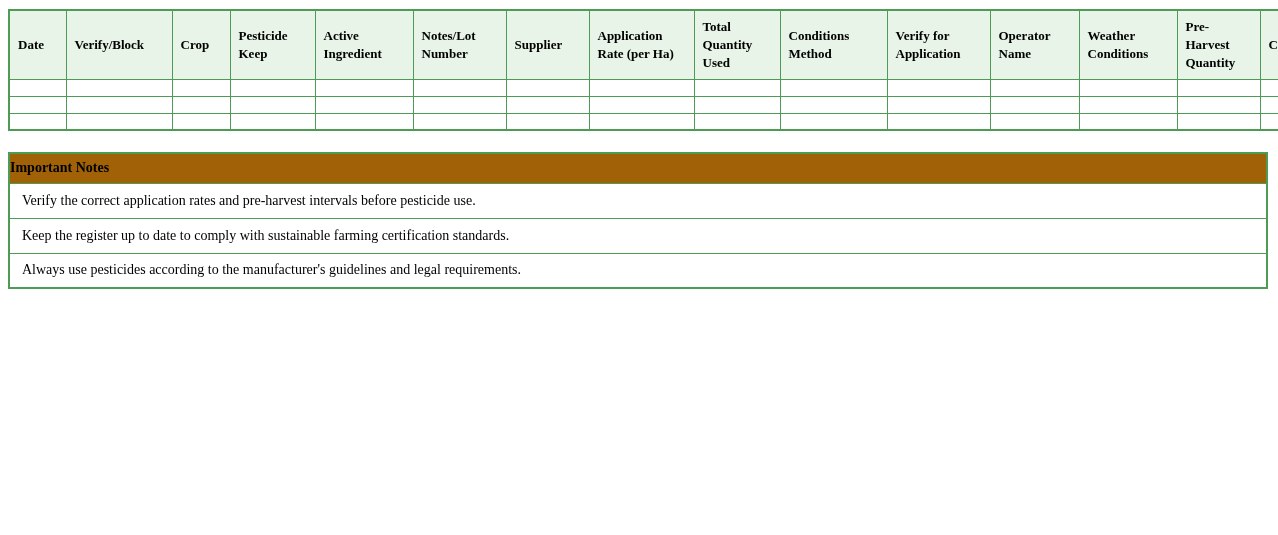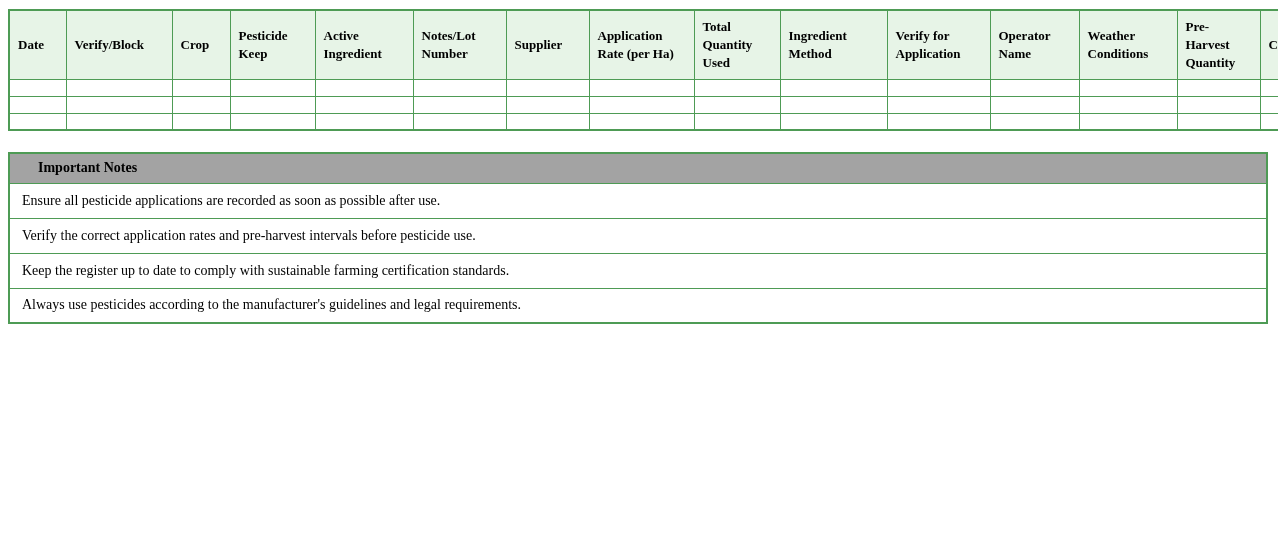--- a/index.html
+++ b/index.html
@@ -66,24 +66,24 @@
     border: 2px solid #4e9b55;
   }
   table.notes th,
   table.notes td {
     border: 1px solid #4e9b55;
     vertical-align: middle;
     text-align: left;
   }
   table.notes thead tr { height: 30px; }
   table.notes thead th {
-    background: #a3a3a3;
+    background: #a16207;
     font-weight: bold;
     font-size: 14px;
-    padding: 2px 28px;
+    padding: 2px 0;
   }
   table.notes tbody tr { height: 35px; }
   table.notes tbody td {
     background: #ffffff;
     font-size: 14px;
     padding: 2px 12px;
   }
 </style>
 </head>
 <body>
@@ -113,21 +113,21 @@
         <tr>
           <th>Date</th>
           <th>Verify/Block</th>
           <th>Crop</th>
           <th>Pesticide Keep</th>
           <th>Active Ingredient</th>
           <th>Notes/Lot Number</th>
           <th>Supplier</th>
           <th>Application Rate (per Ha)</th>
           <th>Total Quantity Used</th>
-          <th>Ingredient Method</th>
+          <th>Conditions Method</th>
           <th>Verify for Application</th>
           <th>Operator Name</th>
           <th>Weather Conditions</th>
           <th>Pre-Harvest Quantity</th>
           <th>Comments</th>
         </tr>
       </thead>
       <tbody>
           <tr>
             <td></td>
@@ -185,23 +185,20 @@
   </div>
 
   <table class="notes">
     <thead>
       <tr>
         <th>Important Notes</th>
       </tr>
     </thead>
     <tbody>
       <tr>
-        <td>Ensure all pesticide applications are recorded as soon as possible after use.</td>
-      </tr>
-      <tr>
         <td>Verify the correct application rates and pre-harvest intervals before pesticide use.</td>
       </tr>
       <tr>
         <td>Keep the register up to date to comply with sustainable farming certification standards.</td>
       </tr>
       <tr>
         <td>Always use pesticides according to the manufacturer's guidelines and legal requirements.</td>
       </tr>
     </tbody>
   </table>

